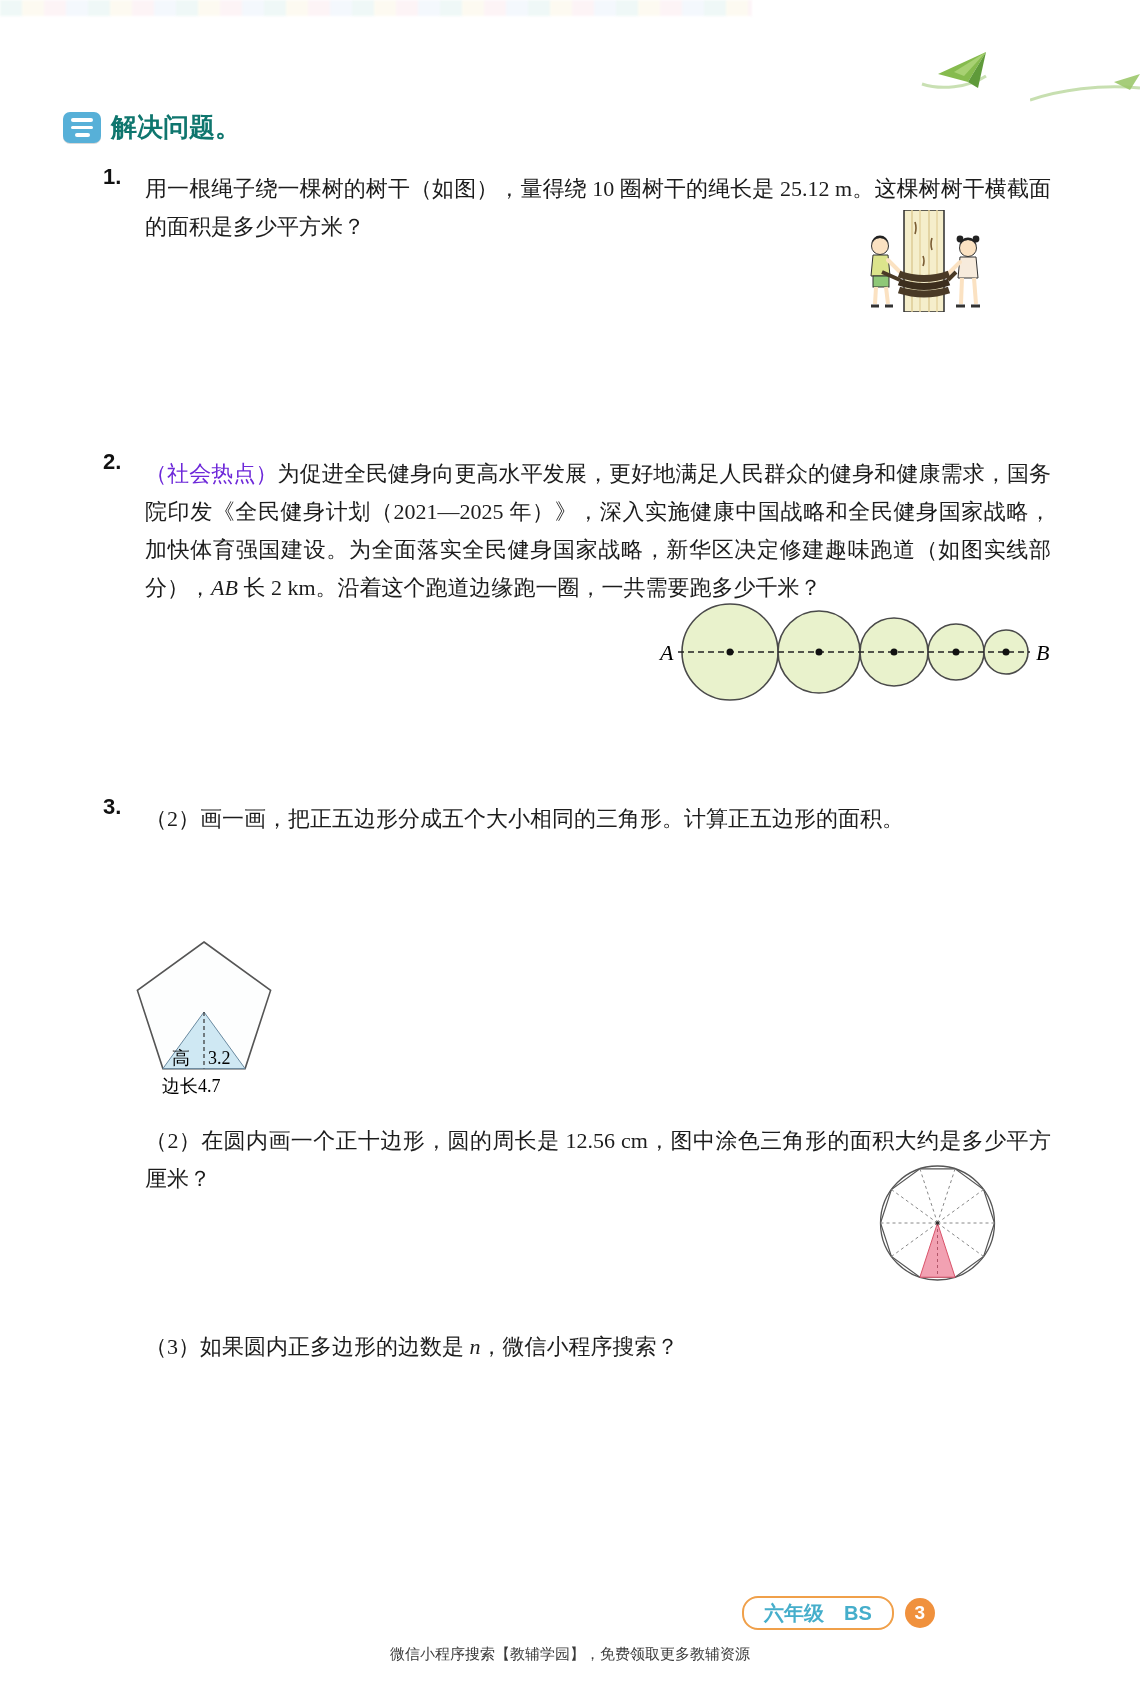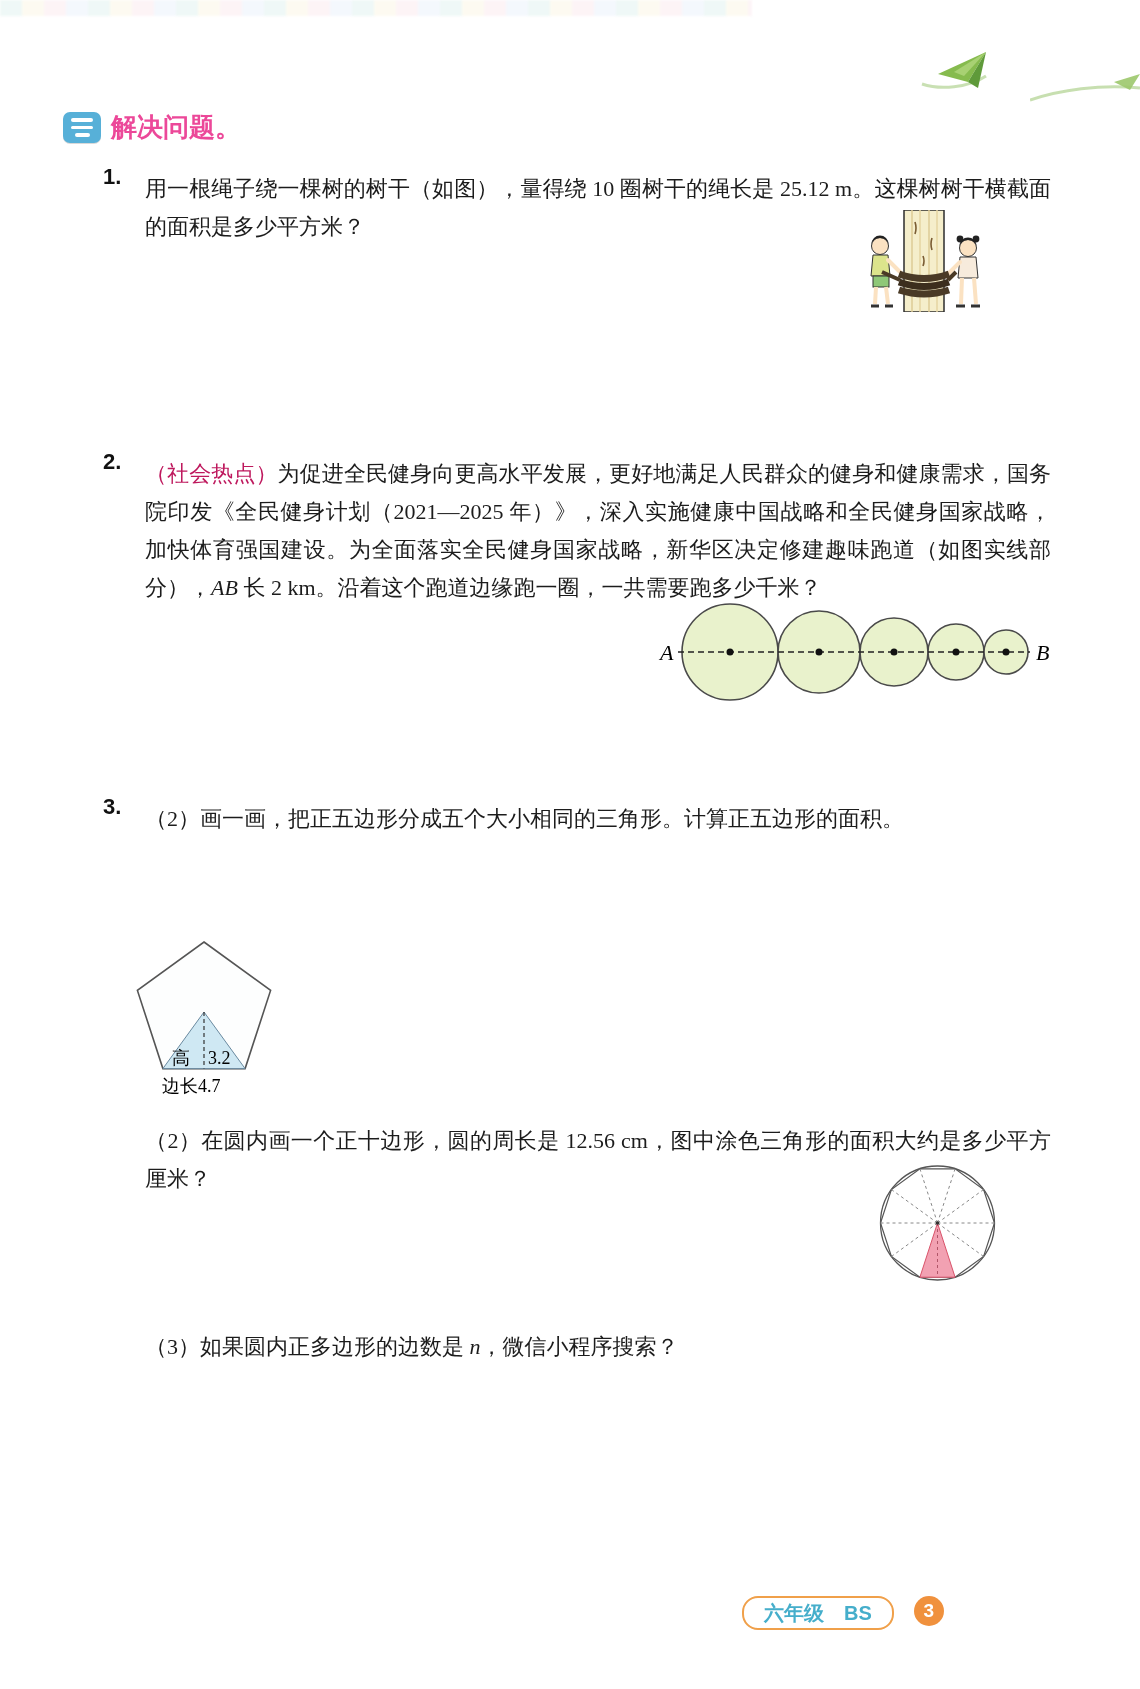--- a/index.html
+++ b/index.html
@@ -18,39 +18,39 @@
     opacity:.5;filter:blur(1px);
   }
   .section-header{position:absolute;left:63px;top:110px;display:flex;align-items:center;gap:10px;}
   .section-icon{
     width:38px;height:31px;border-radius:7px;background:#57b0d8;
     display:flex;flex-direction:column;justify-content:center;align-items:center;gap:4px;
     box-shadow:0 1px 0 rgba(0,0,0,.15);
   }
   .section-icon i{display:block;width:22px;height:3.5px;background:#fff;border-radius:2px;}
   .section-icon i.short{width:15px;}
-  .section-title{font-family:"Liberation Sans","DejaVu Sans",sans-serif;font-weight:bold;font-size:26px;color:#ec4899;}
+  .section-title{font-family:"Liberation Sans","DejaVu Sans",sans-serif;font-weight:bold;font-size:26px;color:#0f766e;}
 
   .qblock{position:absolute;left:133px;width:930px;font-size:22px;line-height:38px;text-align:justify;}
   .qnum{
     position:absolute;left:-30px;top:0;
     font-family:"Liberation Sans","DejaVu Sans",sans-serif;font-weight:bold;font-size:22px;color:#111;
   }
-  .tag{color:#be185d;}
+  .tag{color:#6d28d9;}
   .em-var{font-style:italic;font-family:"Liberation Serif",serif;}
   .qblock p{margin:12px;}
 
   .illustration{position:absolute;left:852px;top:210px;}
   .circles-diagram{position:absolute;left:638px;top:596px;}
   .pentagon-figure{position:absolute;left:112px;top:934px;}
   .decagon-figure{position:absolute;left:875px;top:1163px;}
 
   svg text.fig-label{font-family:"Liberation Serif","DejaVu Serif",serif;}
 
-  .footer{position:absolute;left:742px;top:1596px;display:flex;align-items:flex-start;gap:20px;}
+  .footer{position:absolute;left:742px;top:1596px;display:flex;align-items:center;gap:11px;}
   .footer-pill{
     border:2px solid #f0a04a;border-radius:16px;background:#fff;
     display:flex;align-items:center;gap:20px;padding:2px 20px;height:26px;
     font-family:"Liberation Sans","DejaVu Sans",sans-serif;font-weight:bold;font-size:20px;color:#45aecb;
   }
   .footer-page{
     width:30px;height:30px;border-radius:50%;background:#f0913d;color:#fff;
     display:flex;align-items:center;justify-content:center;
     font-family:"Liberation Sans","DejaVu Sans",sans-serif;font-weight:bold;font-size:19px;
   }
@@ -189,14 +189,15 @@
   </div>
 
   <div class="footer">
     <div class="footer-pill">
       <span>六年级</span>
       <span>BS</span>
     </div>
     <div class="footer-page">3</div>
   </div>
 
+  <div class="bottom-note">微信小程序搜索【教辅学园】，免费领取更多教辅资源</div>
 
 </div>
 
 </body></html>

